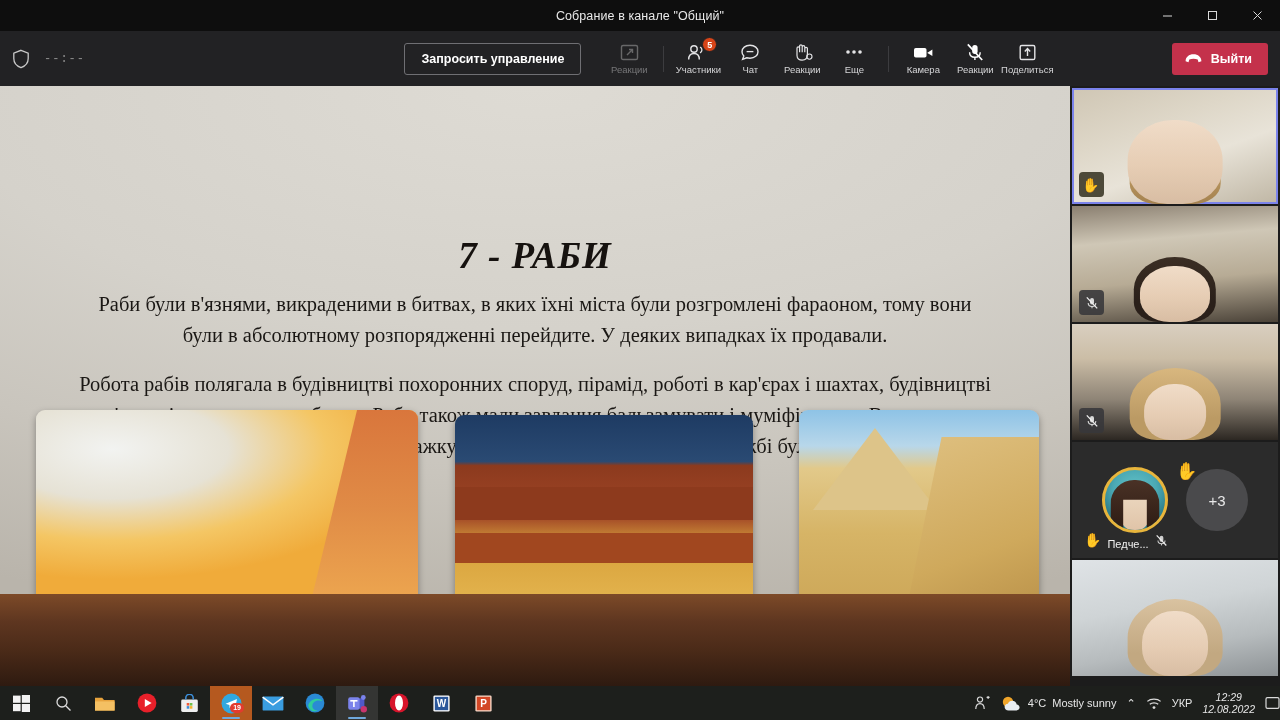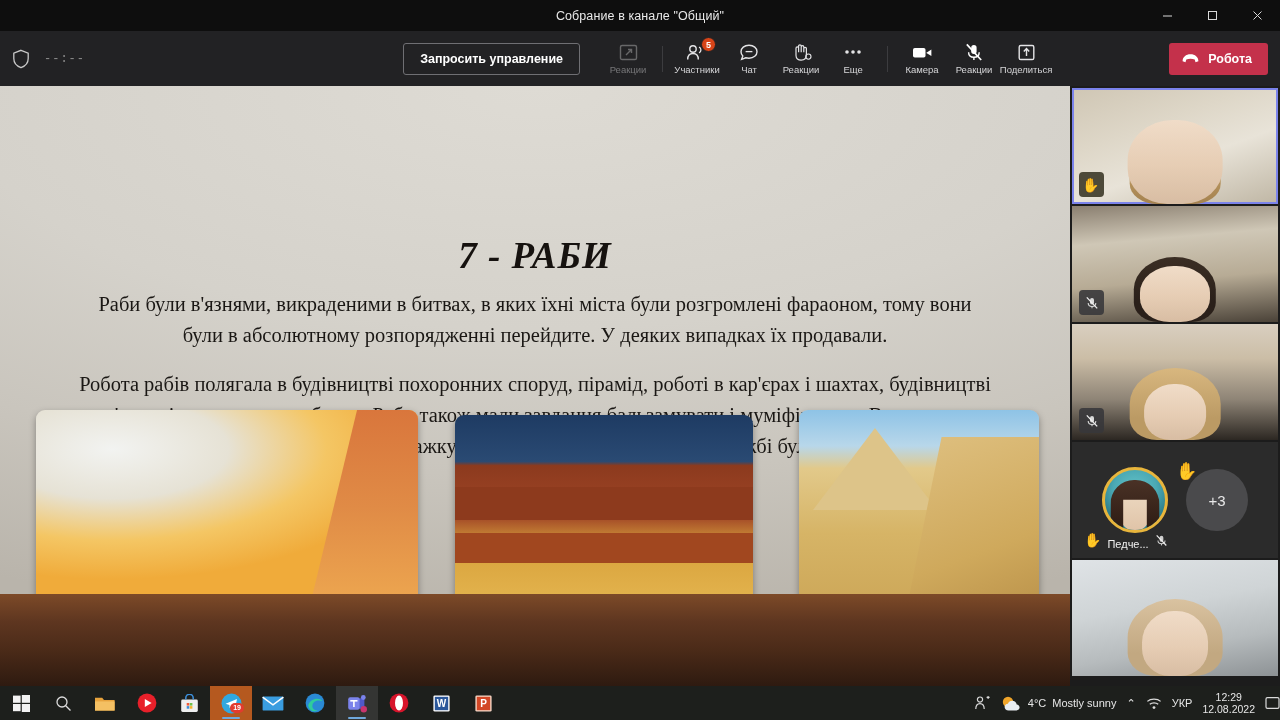--- a/index.html
+++ b/index.html
@@ -208,21 +208,21 @@
   }
   .tb-app.act { background: rgba(255,255,255,.10); }
   .tb-app.act2 { background: #b5591f; }
   .tb-app .ul { position: absolute; bottom: 1px; left: 12px; width: 18px; height: 2px; background: #6fa8dc; border-radius:1px;}
   .tb-app .mini-badge {
     position:absolute; right:8px; bottom:7px; background:#e23b2e; color:#fff;
     font-size:7px; border-radius:7px; padding:0 3px; line-height:10px; font-weight:bold;
   }
   .tray { display: flex; align-items: center; gap: 10px; color: #e6e6e6; font-size: 11px; }
   .tray-weather { display: flex; align-items: center; gap: 6px; }
-  .tray-clock { text-align: center; line-height: 1.15; font-size: 10.5px; }
+  .tray-clock { text-align: center; line-height: 1.15; font-size: 10.5px; font-style: italic; }
   .ic-sq { display:inline-flex; align-items:center; justify-content:center; }
 </style>
 </head>
 <body>
 
 <div id="app">
 
   <div class="titlebar">
     <div class="titlebar-text">Собрание в канале "Общий"</div>
     <div class="win-controls">
@@ -344,21 +344,21 @@
         </span>
         <span class="lb">Поделиться</span>
       </div>
     </div>
 
     <div class="tb-right">
       <button class="leave-btn">
         <svg width="19" height="14" viewBox="0 0 19 14">
           <path d="M1.6 9.3 C1.6 5 5 2.3 9.5 2.3 C14 2.3 17.4 5 17.4 9.3 L14.5 10.2 L13.7 7.6 C12.4 7 11 6.8 9.5 6.8 C8 6.8 6.6 7 5.3 7.6 L4.5 10.2 Z" fill="#ffffff"></path>
         </svg>
-        <span>Робота</span>
+        <span>Выйти</span>
       </button>
     </div>
   </div>
 
   <div class="stage">
     <div class="slide">
 
       <div class="slide-title">7 - РАБИ</div>
       <div class="slide-body p1">Раби були в'язнями, викраденими в битвах, в яких їхні міста були розгромлені фараоном, тому вони були в абсолютному розпорядженні перейдите. У деяких випадках їх продавали.</div>
       <div class="slide-body p2">Робота рабів полягала в будівництві похоронних споруд, пірамід, роботі в кар'єрах і шахтах, будівництві пам'ятників, присвячених богам. Раби також мали завдання бальзамувати і муміфікувати. Вони не мали жодних прав і були змушені робити важку роботу. Крім службовців, на службі були також жінки і діти</div>

